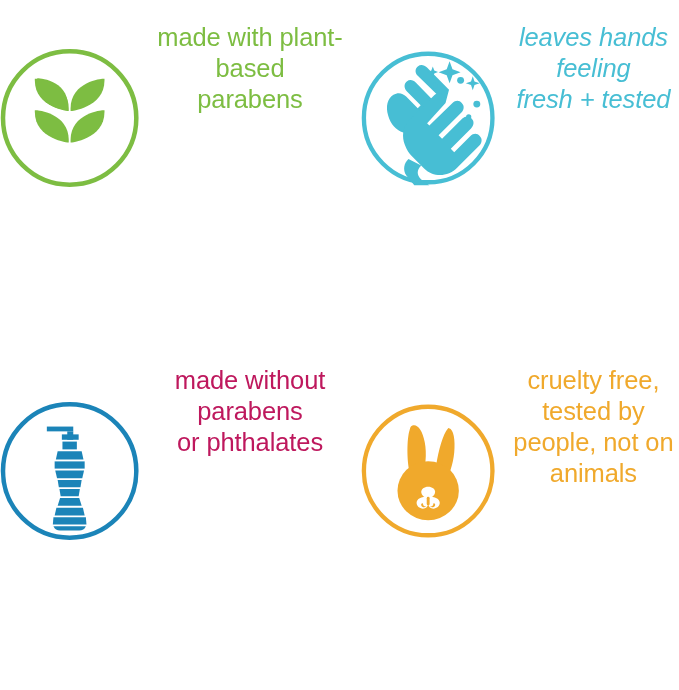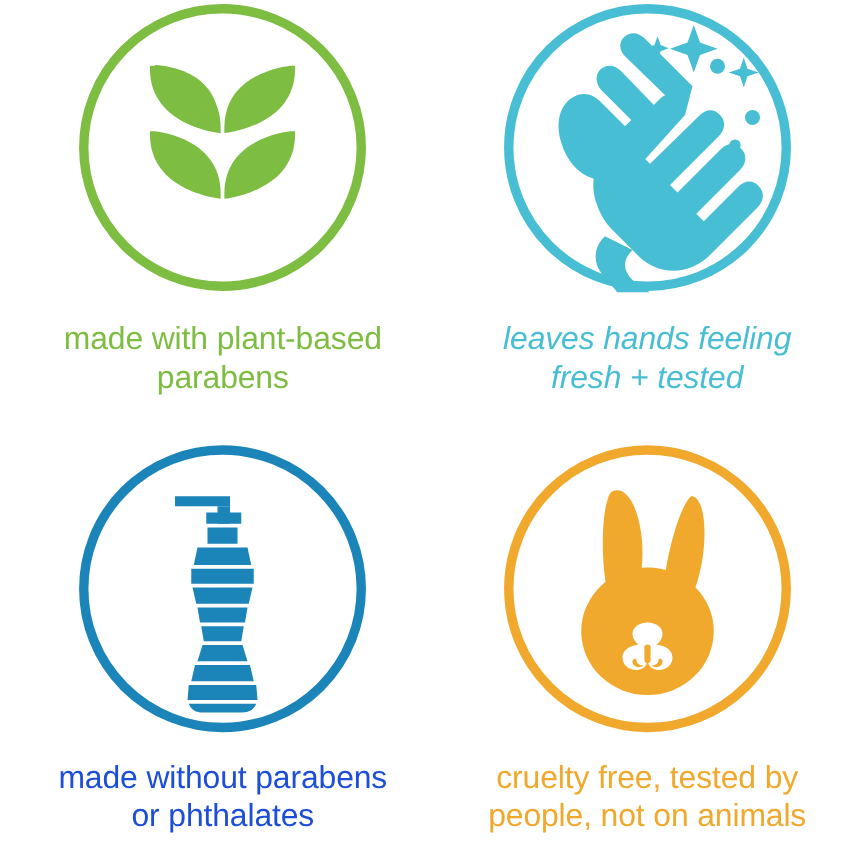--- a/index.html
+++ b/index.html
@@ -16,23 +16,22 @@
   .grid {
     width: 679px;
     height: 690px;
     display: grid;
     grid-template-columns: 1fr 1fr;
     grid-template-rows: 1fr 1fr;
   }
   .cell {
     position: relative;
     display: flex;
-    flex-direction: column;
-    align-items: center;
-    padding-left: 17px;
+    flex-direction: row;
+    align-items: flex-start;
   }
   .badge {
     width: 232px;
     height: 232px;
     display: block;
   }
   .cell-top .badge { margin-top: 2px; }
   .cell-bottom .badge { margin-top: 10px; }
 
   .caption {
@@ -43,21 +42,21 @@
     font-weight: 400;
     width: 100%;
     padding: 0 6px;
     box-sizing: border-box;
   }
   .cell-top .caption { margin-top: 22px; }
   .cell-bottom .caption { margin-top: 20px; }
 
   .c-green  { color: #7dbd42; }
   .c-cyan   { color: #47bed4; font-style: italic; }
-  .c-blue   { color: #1d4ed8; }
+  .c-blue   { color: #be185d; }
   .c-orange { color: #f0a92c; }
 
   .s-green  { stroke: #7dbd42; }
   .s-cyan   { stroke: #47bed4; }
   .s-blue   { stroke: #1b84b8; }
   .s-orange { stroke: #f0a92c; }
 
   .f-green  { fill: #7dbd42; }
   .f-cyan   { fill: #47bed4; }
   .f-blue   { fill: #1b84b8; }

